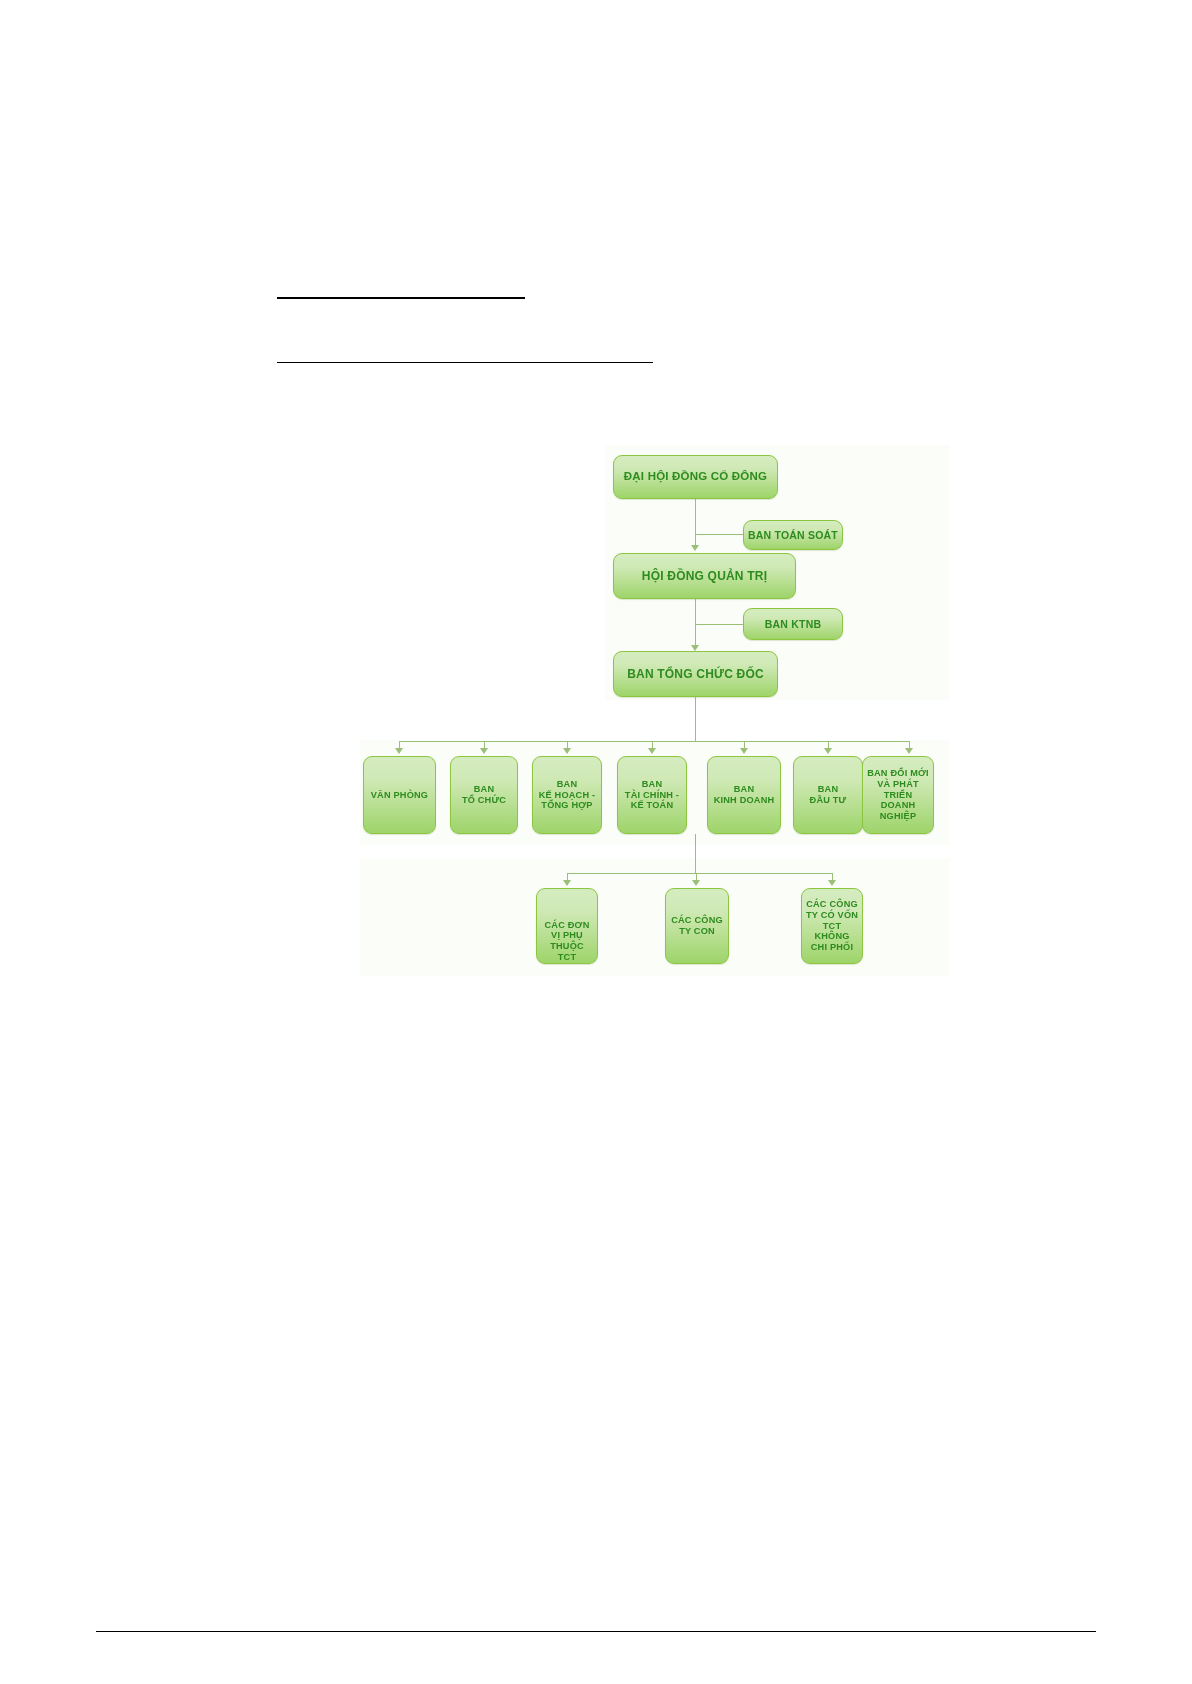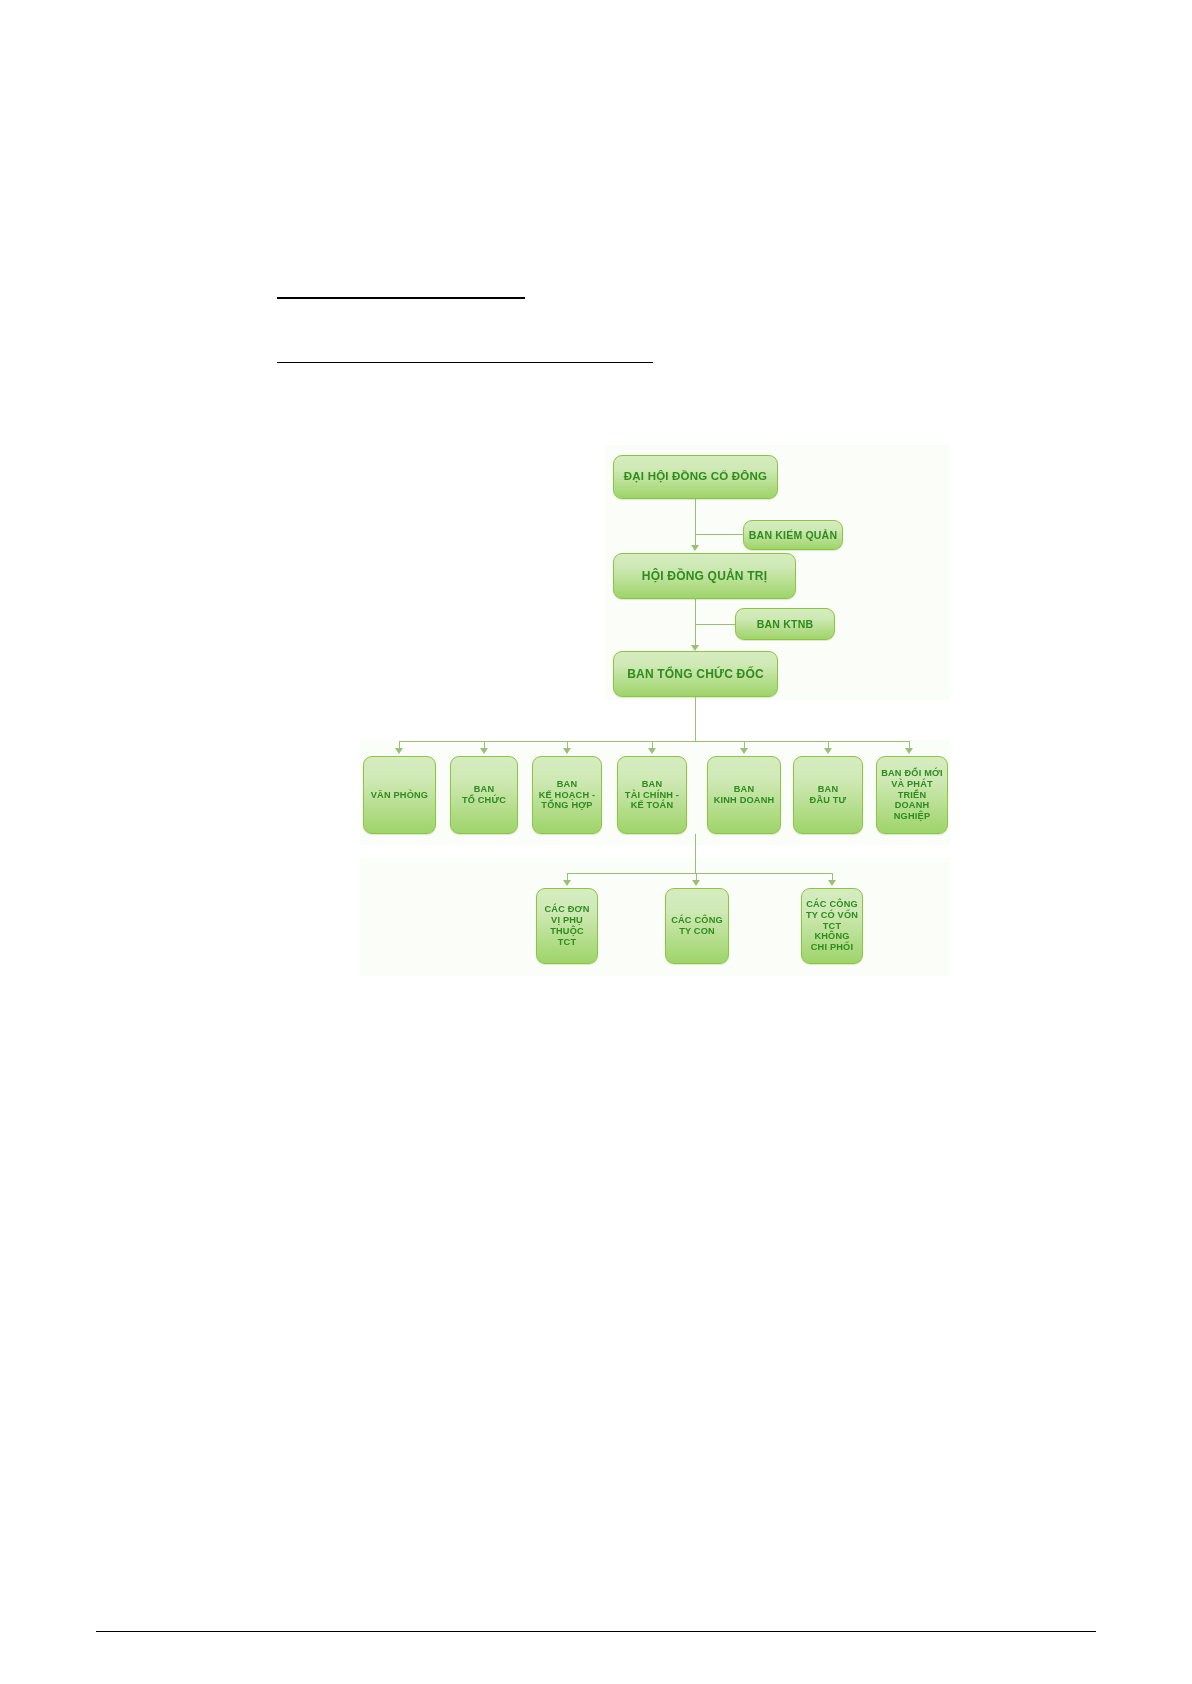--- a/index.html
+++ b/index.html
@@ -83,49 +83,49 @@
   }
   .n-bks {
     left: 388px; top: 80px; width: 100px; height: 30px;
     font-size: 10.5px;
   }
   .n-hdqt {
     left: 258px; top: 113px; width: 183px; height: 46px;
     font-size: 12px;
   }
   .n-ktnb {
-    left: 380px; top: 168px; width: 100px; height: 32px;
+    left: 388px; top: 168px; width: 100px; height: 32px;
     font-size: 10.5px;
   }
   .n-btgd {
     left: 258px; top: 211px; width: 165px; height: 46px;
     font-size: 12px;
   }
 
   
   .dept {
     top: 316px;
     height: 78px;
     font-size: 9.2px;
   }
   .d0 { left: 8px;   width: 73px; }
   .d1 { left: 95px;  width: 68px; }
   .d2 { left: 177px; width: 70px; }
   .d3 { left: 262px; width: 70px; }
   .d4 { left: 352px; width: 74px; }
   .d5 { left: 438px; width: 70px; }
-  .d6 { left: 521px; width: 72px; }
+  .d6 { left: 507px; width: 72px; }
 
   
   .sub {
     top: 448px;
     height: 76px;
     font-size: 9.2px;
   }
-  .s0 { left: 181px; width: 62px; }
+  .s0 { left: 181px; width: 62px; align-items: flex-end; }
   .s1 { left: 310px; width: 64px; }
   .s2 { left: 446px; width: 62px; }
 
   
   .line {
     position: absolute;
     background: #9bbf79;
   }
   .v { width: 1.4px; }
   .h { height: 1.4px; }
@@ -205,21 +205,21 @@
     <div class="arrow" style="left:337.4px; top:440px;"></div>
 
     <div class="line v" style="left:477px; top:433px; height:8px;"></div>
     <div class="arrow" style="left:473.4px; top:440px;"></div>
 
     <div class="node n-dhdcd">
       <span class="lbl">ĐẠI HỘI ĐỒNG CỔ ĐÔNG</span>
     </div>
 
     <div class="node n-bks">
-      <span class="lbl">BAN KIỂM QUẢN</span>
+      <span class="lbl">BAN TOÁN SOÁT</span>
     </div>
 
     <div class="node n-hdqt">
       <span class="lbl">HỘI ĐỒNG QUẢN TRỊ</span>
     </div>
 
     <div class="node n-ktnb">
       <span class="lbl">BAN KTNB</span>
     </div>
 

